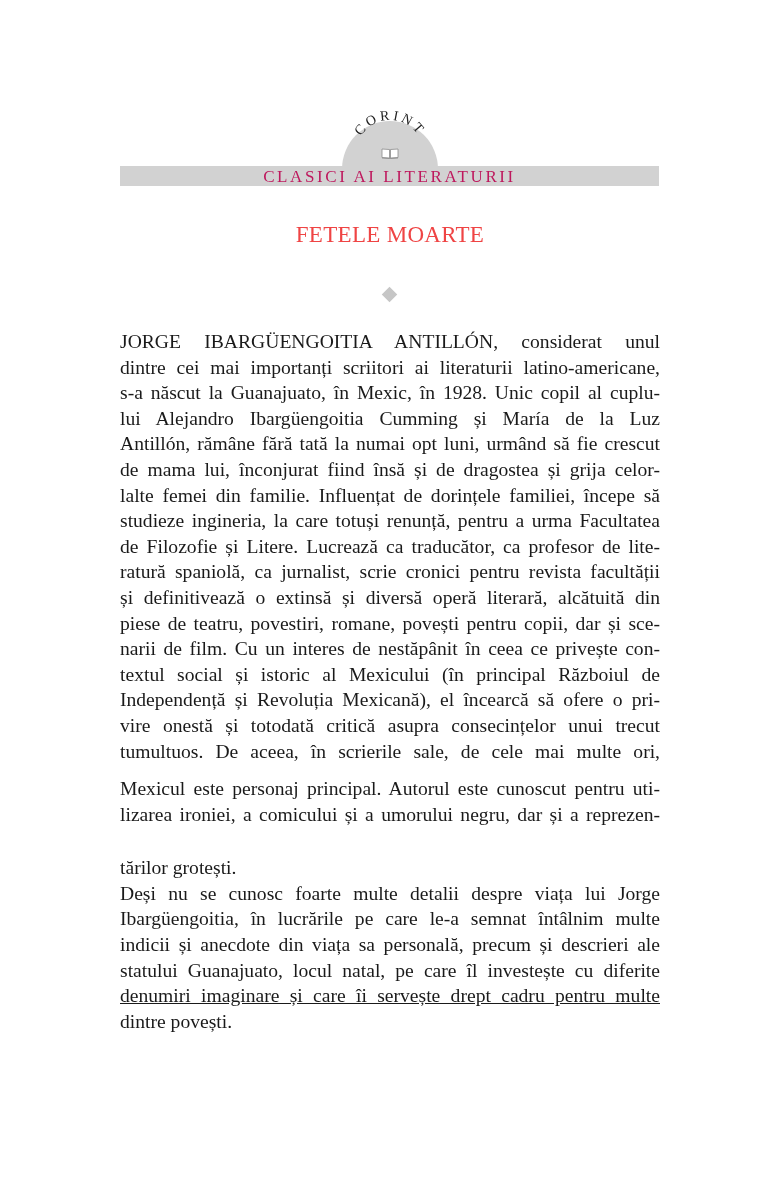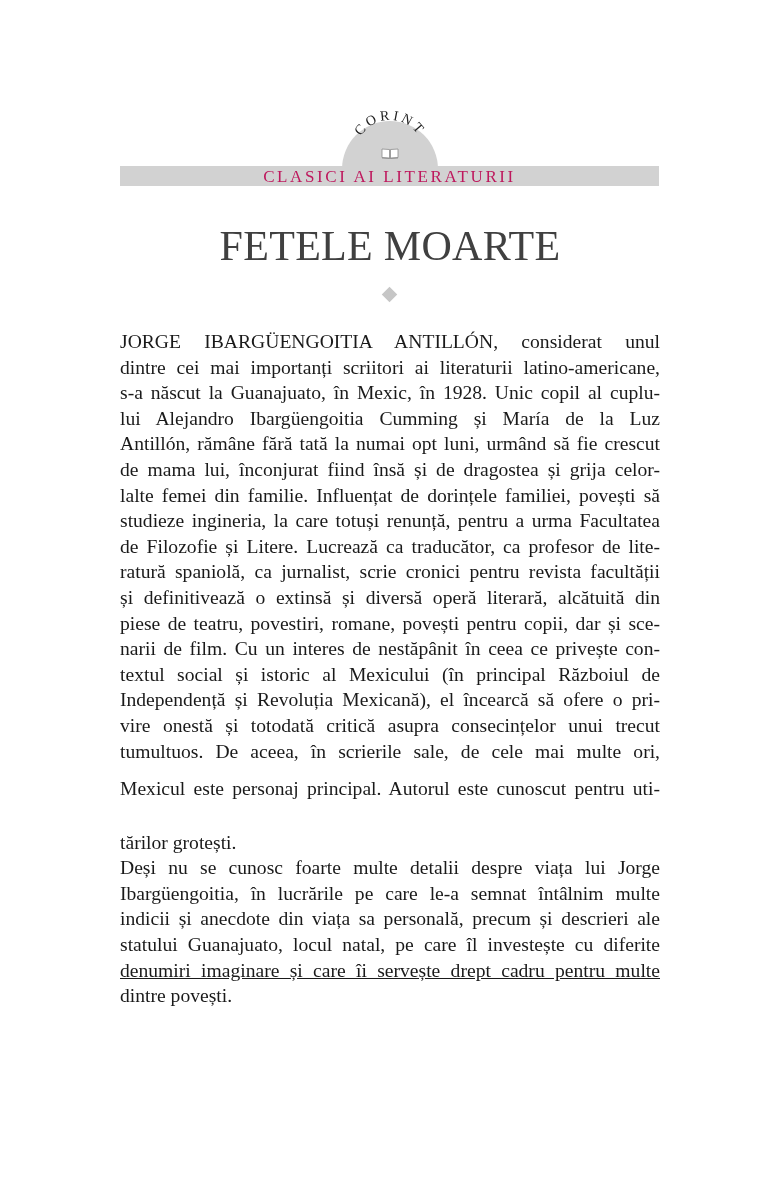--- a/index.html
+++ b/index.html
@@ -4,21 +4,21 @@
   <style>
     html, body { margin: 0; padding: 0; background: #ffffff; }
     body { width: 780px; height: 1200px; position: relative; overflow: hidden; font-family: "Liberation Serif", "DejaVu Serif", serif; color: #1a1a1a; }
     .header { position: absolute; left: 0; top: 0; width: 780px; height: 200px; }
     .arc { position: absolute; left: 342px; top: 121px; width: 96px; height: 96px; border-radius: 50%; background: #d2d2d2; }
     .band { position: absolute; left: 120px; top: 166px; width: 539px; height: 20px; background: #d2d2d2; }
     .band-text { position: absolute; left: 120px; top: 166px; width: 539px; height: 20px; line-height: 21px; text-align: center; font-size: 17px; letter-spacing: 2.6px; color: #be185d; }
     .mask { position: absolute; left: 0; top: 186px; width: 780px; height: 40px; background: #fff; }
     .corint-svg { position: absolute; left: 330px; top: 110px; width: 120px; height: 60px; }
     .book { position: absolute; left: 381px; top: 148px; width: 18px; height: 11px; }
-    .title { position: absolute; left: 0; top: 222px; width: 780px; text-align: center; font-size: 42px; letter-spacing: 0.3px; color: #404040; }
+    .title { position: absolute; left: 0; top: 222px; width: 780px; text-align: center; font-size: 23px; letter-spacing: 0.3px; color: #ef4444; }
     .diamond { position: absolute; left: 384px; top: 289px; width: 11px; height: 11px; background: #c6c6c6; transform: rotate(45deg); }
     .body-text { position: absolute; left: 120px; top: 329px; width: 540px; font-size: 19.6px; line-height: 25.6px; text-align: justify; color: #1a1a1a; }
     .body-text p { margin: 0; }
     .line { display: block; text-align: justify; text-align-last: justify; white-space: nowrap; height: 25.6px; }
     .line.last { text-align-last: left; }
   </style>
 </head>
 <body>
 
 <div class="header">
@@ -46,32 +46,33 @@
 <div class="diamond"></div>
 
 <div class="body-text" id="body">
     <p>
       <span class="line" style="white-space: normal;">JORGE IBARGÜENGOITIA ANTILLÓN, considerat unul</span>
       <span class="line" style="white-space: normal;">dintre cei mai importanți scriitori ai literaturii latino-americane,</span>
       <span class="line" style="white-space: normal;">s-a născut la Guanajuato, în Mexic, în 1928. Unic copil al cuplu-</span>
       <span class="line" style="white-space: normal;">lui Alejandro Ibargüengoitia Cumming și María de la Luz</span>
       <span class="line" style="white-space: normal;">Antillón, rămâne fără tată la numai opt luni, urmând să fie crescut</span>
       <span class="line" style="white-space: normal;">de mama lui, înconjurat fiind însă și de dragostea și grija celor-</span>
-      <span class="line" style="white-space: normal;">lalte femei din familie. Influențat de dorințele familiei, povești să</span>
+      <span class="line" style="white-space: normal;">lalte femei din familie. Influențat de dorințele familiei, începe să</span>
       <span class="line" style="white-space: normal;">studieze ingineria, la care totuși renunță, pentru a urma Facultatea</span>
       <span class="line" style="white-space: normal;">de Filozofie și Litere. Lucrează ca traducător, ca profesor de lite-</span>
       <span class="line" style="white-space: normal;">ratură spaniolă, ca jurnalist, scrie cronici pentru revista facultății</span>
       <span class="line" style="white-space: normal;">și definitivează o extinsă și diversă operă literară, alcătuită din</span>
       <span class="line" style="white-space: normal;">piese de teatru, povestiri, romane, povești pentru copii, dar și sce-</span>
       <span class="line" style="white-space: normal;">narii de film. Cu un interes de nestăpânit în ceea ce privește con-</span>
       <span class="line" style="white-space: normal;">textul social și istoric al Mexicului (în principal Războiul de</span>
       <span class="line" style="white-space: normal;">Independență și Revoluția Mexicană), el încearcă să ofere o pri-</span>
       <span class="line" style="white-space: normal;">vire onestă și totodată critică asupra consecințelor unui trecut</span>
       <span class="line" style="white-space: normal;">tumultuos. De aceea, în scrierile sale, de cele mai multe ori,</span>
       <span class="line" style="white-space: normal; margin-top: 12px;">Mexicul este personaj principal. Autorul este cunoscut pentru uti-</span>
+      <span class="line" style="white-space: normal;">lizarea ironiei, a comicului și a umorului negru, dar și a reprezen-</span>
       <span class="line last" style="white-space: normal; margin-top: 28px;">tărilor grotești.</span>
     </p>
     <p>
       <span class="line" style="white-space: normal;">Deși nu se cunosc foarte multe detalii despre viața lui Jorge</span>
       <span class="line" style="white-space: normal;">Ibargüengoitia, în lucrările pe care le-a semnat întâlnim multe</span>
       <span class="line" style="white-space: normal;">indicii și anecdote din viața sa personală, precum și descrieri ale</span>
       <span class="line" style="white-space: normal;">statului Guanajuato, locul natal, pe care îl investește cu diferite</span>
       <span class="line" style="white-space: normal; text-decoration: underline;">denumiri imaginare și care îi servește drept cadru pentru multe</span>
       <span class="line last" style="white-space: normal;">dintre povești.</span>
     </p>

